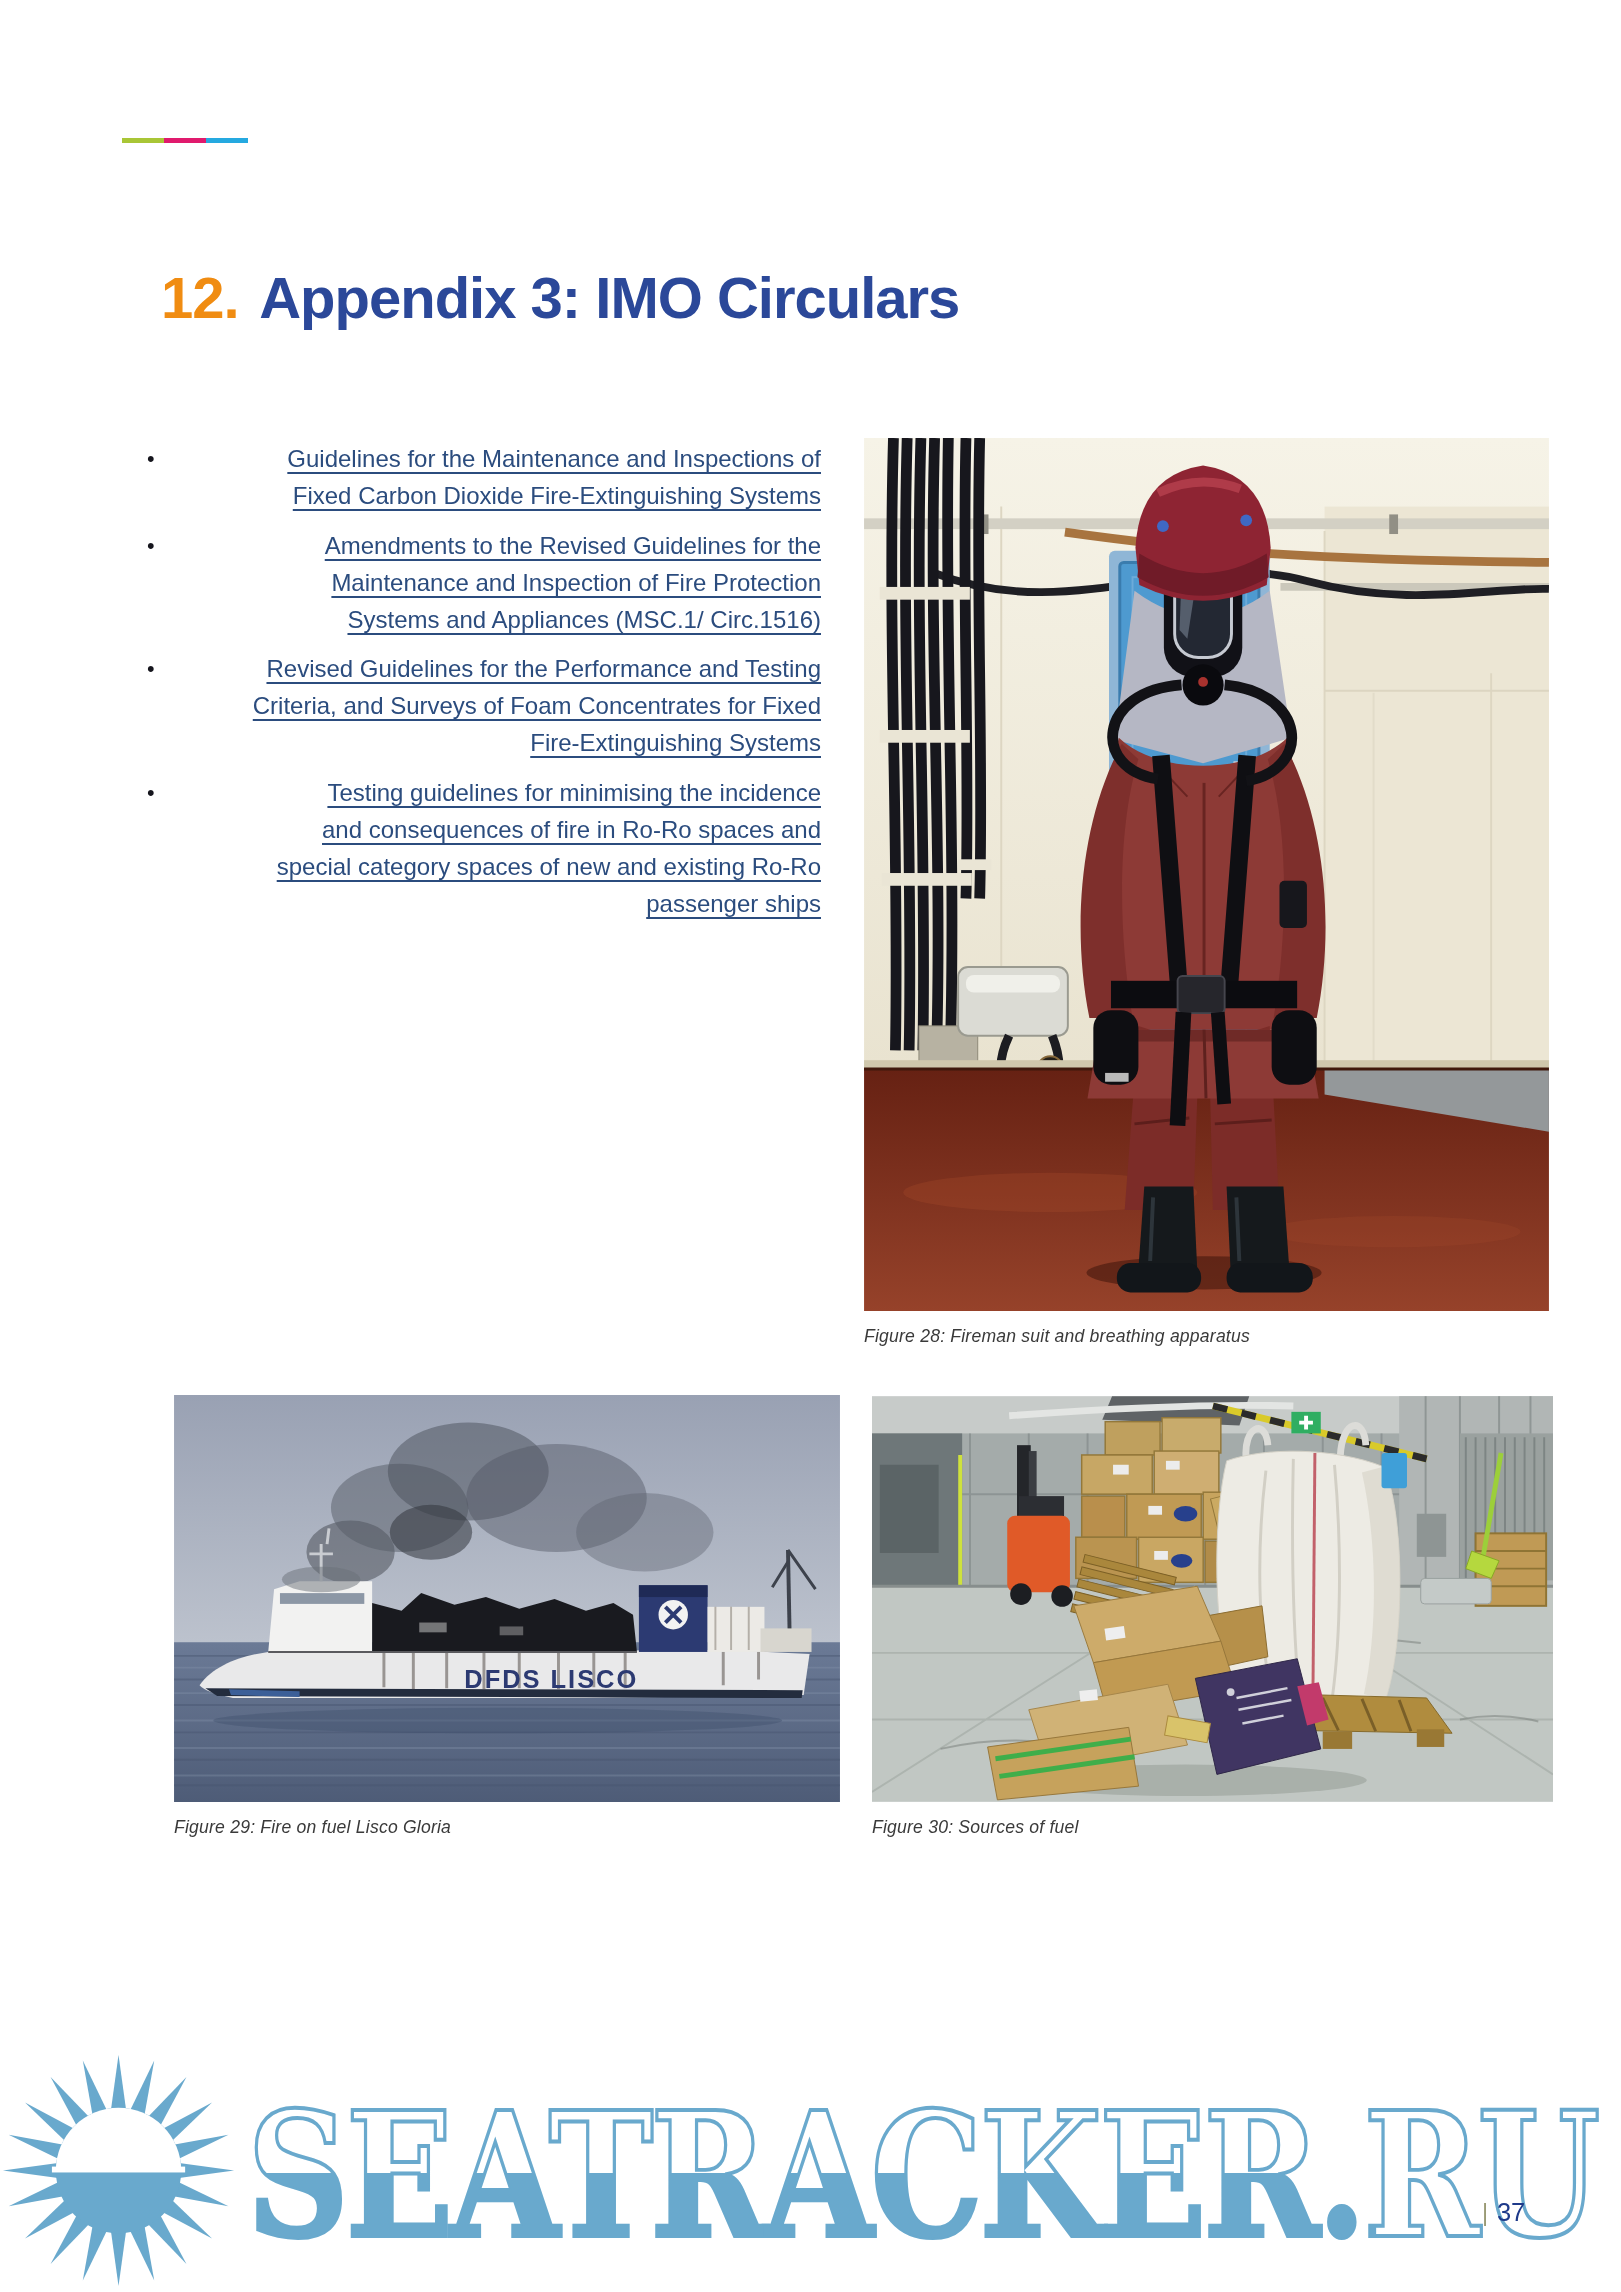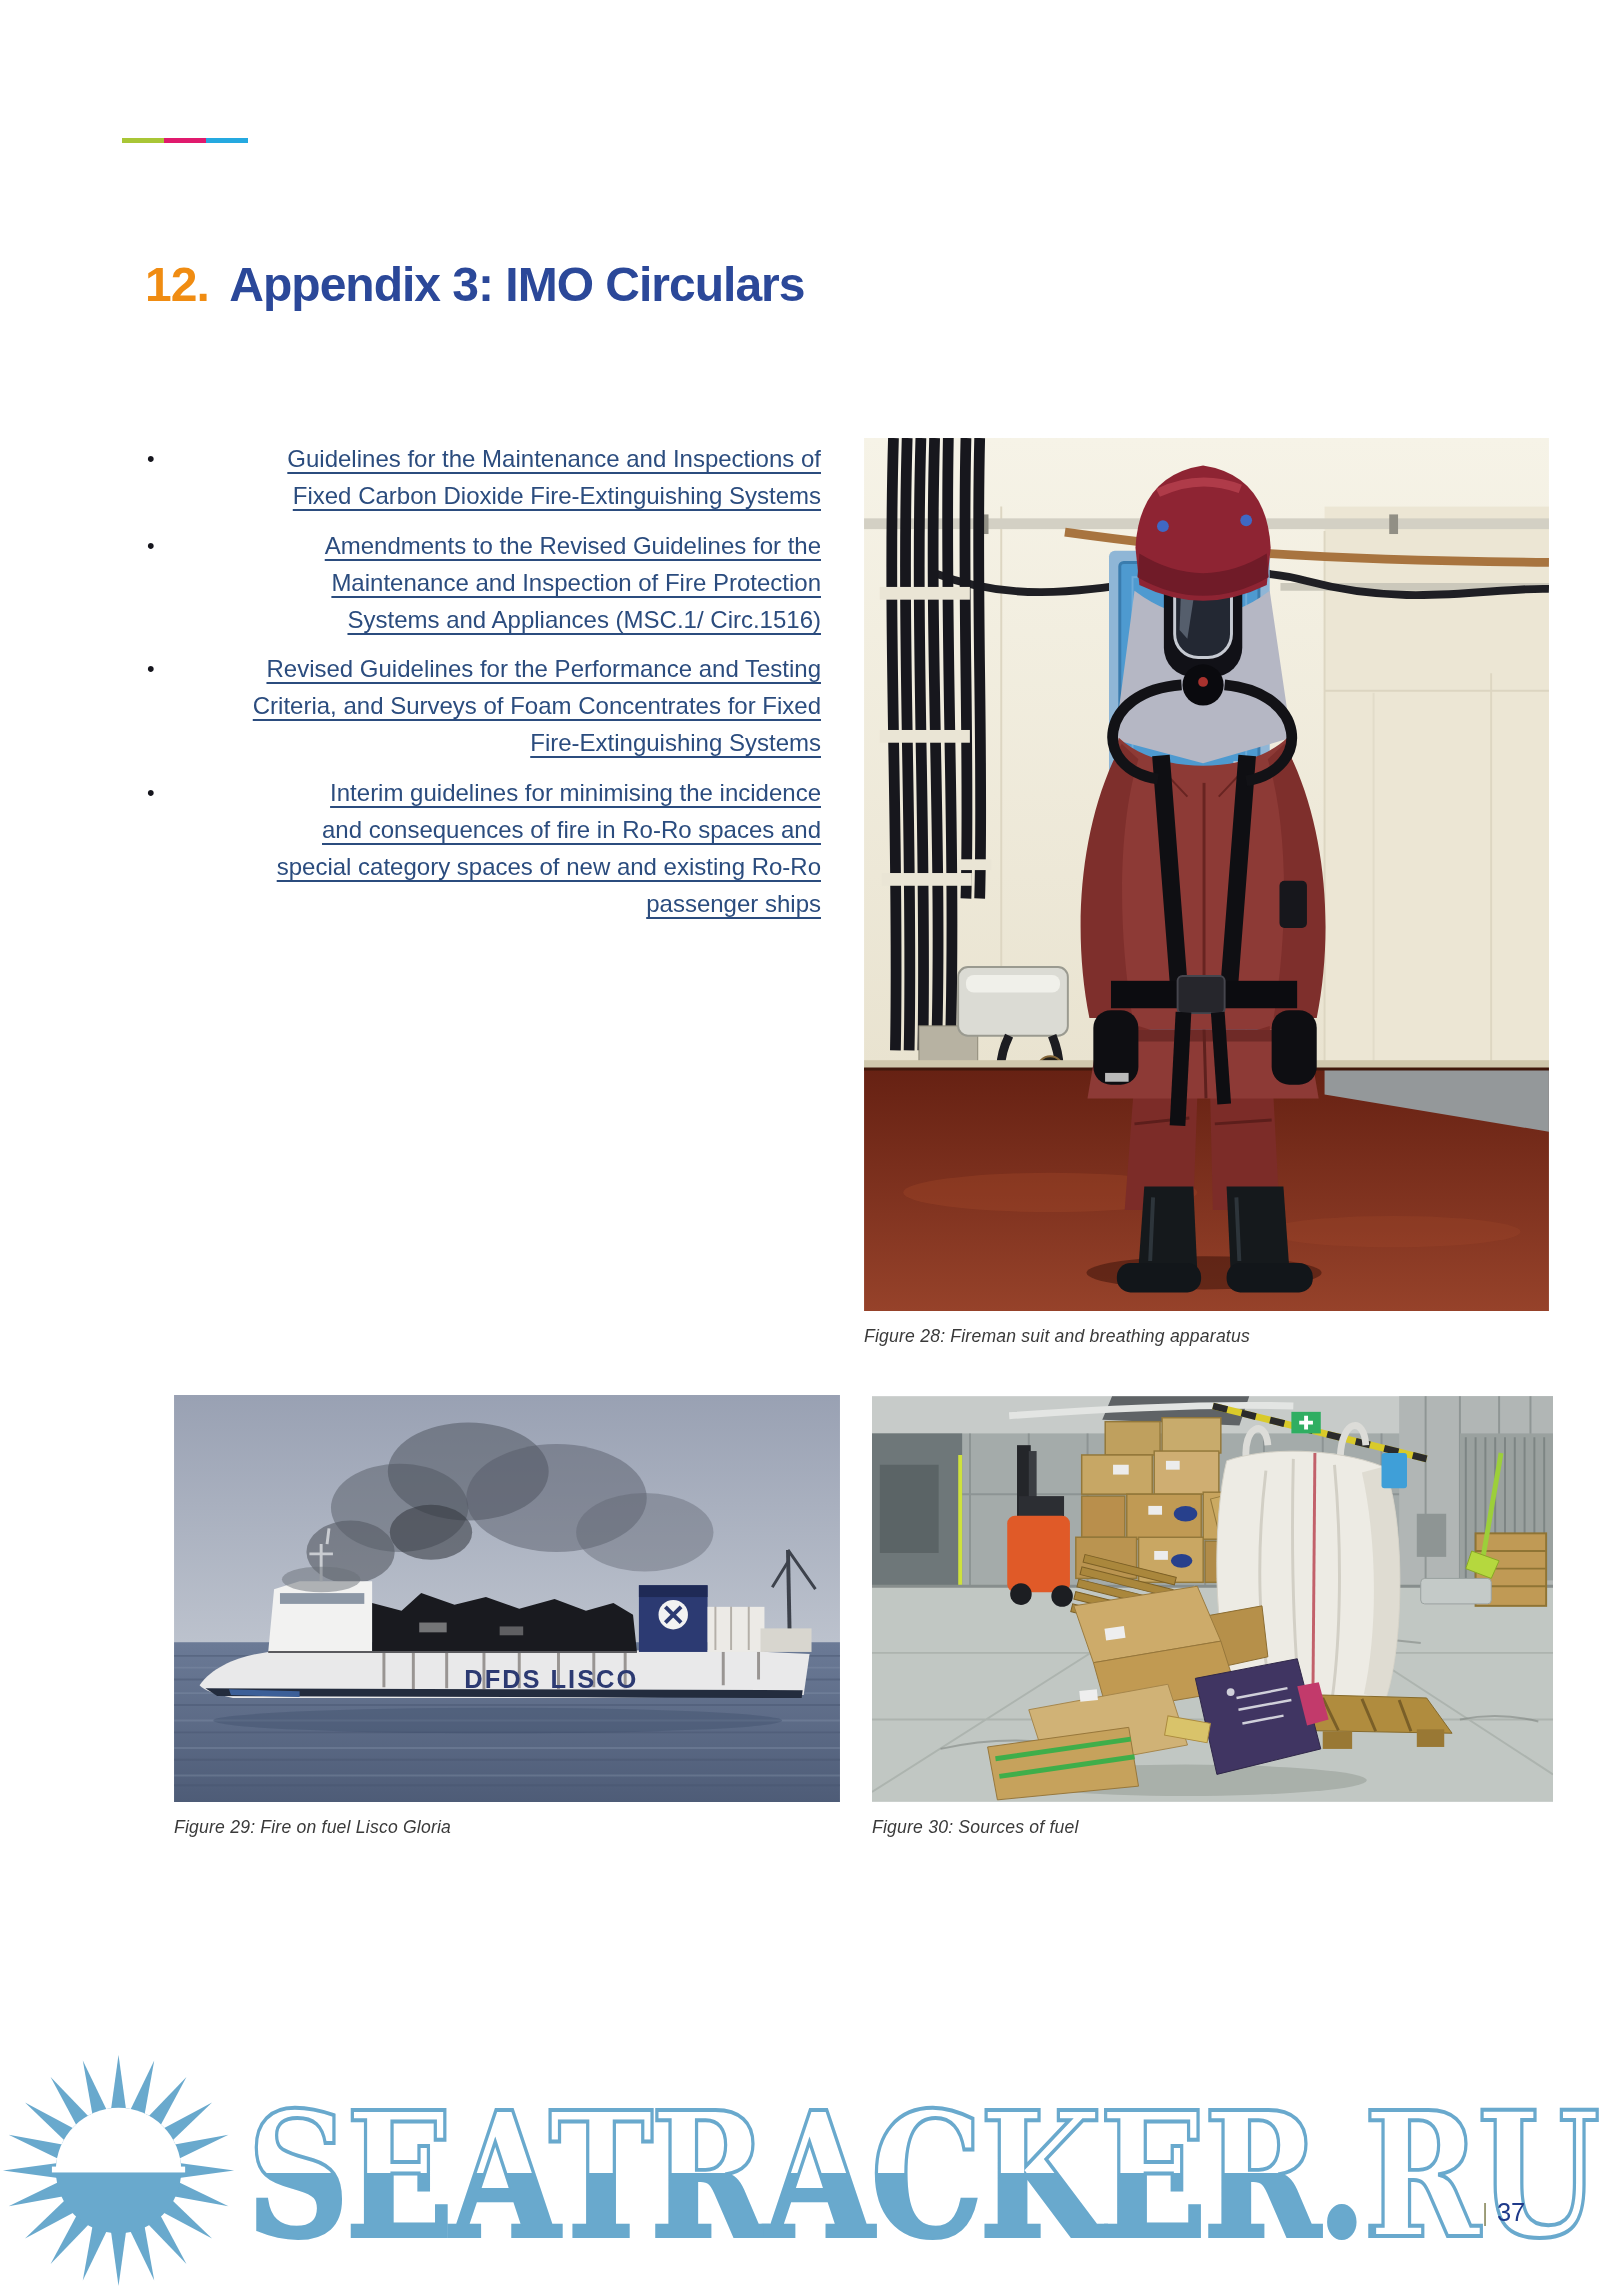--- a/index.html
+++ b/index.html
@@ -4,21 +4,21 @@
 <style>
   html,body{margin:0;padding:0;background:#ffffff;}
   .page{position:relative;width:1621px;height:2293px;background:#fff;overflow:hidden;
         font-family:"Liberation Sans",sans-serif;}
 
   
   .accent-bar{position:absolute;left:122px;top:138px;width:126px;height:4.9px;display:flex;}
   .accent-bar span{flex:1;height:100%;}
 
   
-  .page-title{position:absolute;left:145px;top:225px;font-size:48px;font-weight:bold;
+  .page-title{position:absolute;left:161px;top:225px;font-size:58px;font-weight:bold;
               letter-spacing:-1px;white-space:nowrap;}
   .page-title .num{color:#f08c12;margin-right:20.6px;}
   .page-title .ttl{color:#2b4899;}
 
   
   .circulars{position:absolute;left:145px;top:440px;width:676px;list-style:none;margin:0;padding:0;text-align:right;}
   .circulars li{position:relative;padding-left:30px;margin-bottom:12.7px;
                 font-size:24px;line-height:37px;color:#2b4c7e;}
   .circulars li::before{content:"•";position:absolute;left:2px;top:0;color:#15151d;font-size:21.6px;}
   .circulars .link-text{white-space:pre-line;text-decoration:underline;
@@ -67,21 +67,21 @@
 
 
       <li><span class="link-text">Amendments to the Revised Guidelines for the
 Maintenance and Inspection of Fire Protection
 Systems and Appliances (MSC.1/ Circ.1516)</span></li>
 
       <li><span class="link-text">Revised Guidelines for the Performance and Testing
 Criteria, and Surveys of Foam Concentrates for Fixed
 Fire-Extinguishing Systems</span></li>
 
-      <li><span class="link-text">Interim guidelines for minimising the incidence
+      <li><span class="link-text">Testing guidelines for minimising the incidence
 and consequences of fire in Ro-Ro spaces and
 special category spaces of new and existing Ro-Ro
 passenger ships</span></li>
     </ul>
 
   <figure class="fig28">
     <svg width="685" height="873" viewBox="0 0 699 891">
       <defs>
         <linearGradient id="floorG" x1="0" y1="0" x2="0" y2="1">
           <stop offset="0" stop-color="#662113"></stop>

